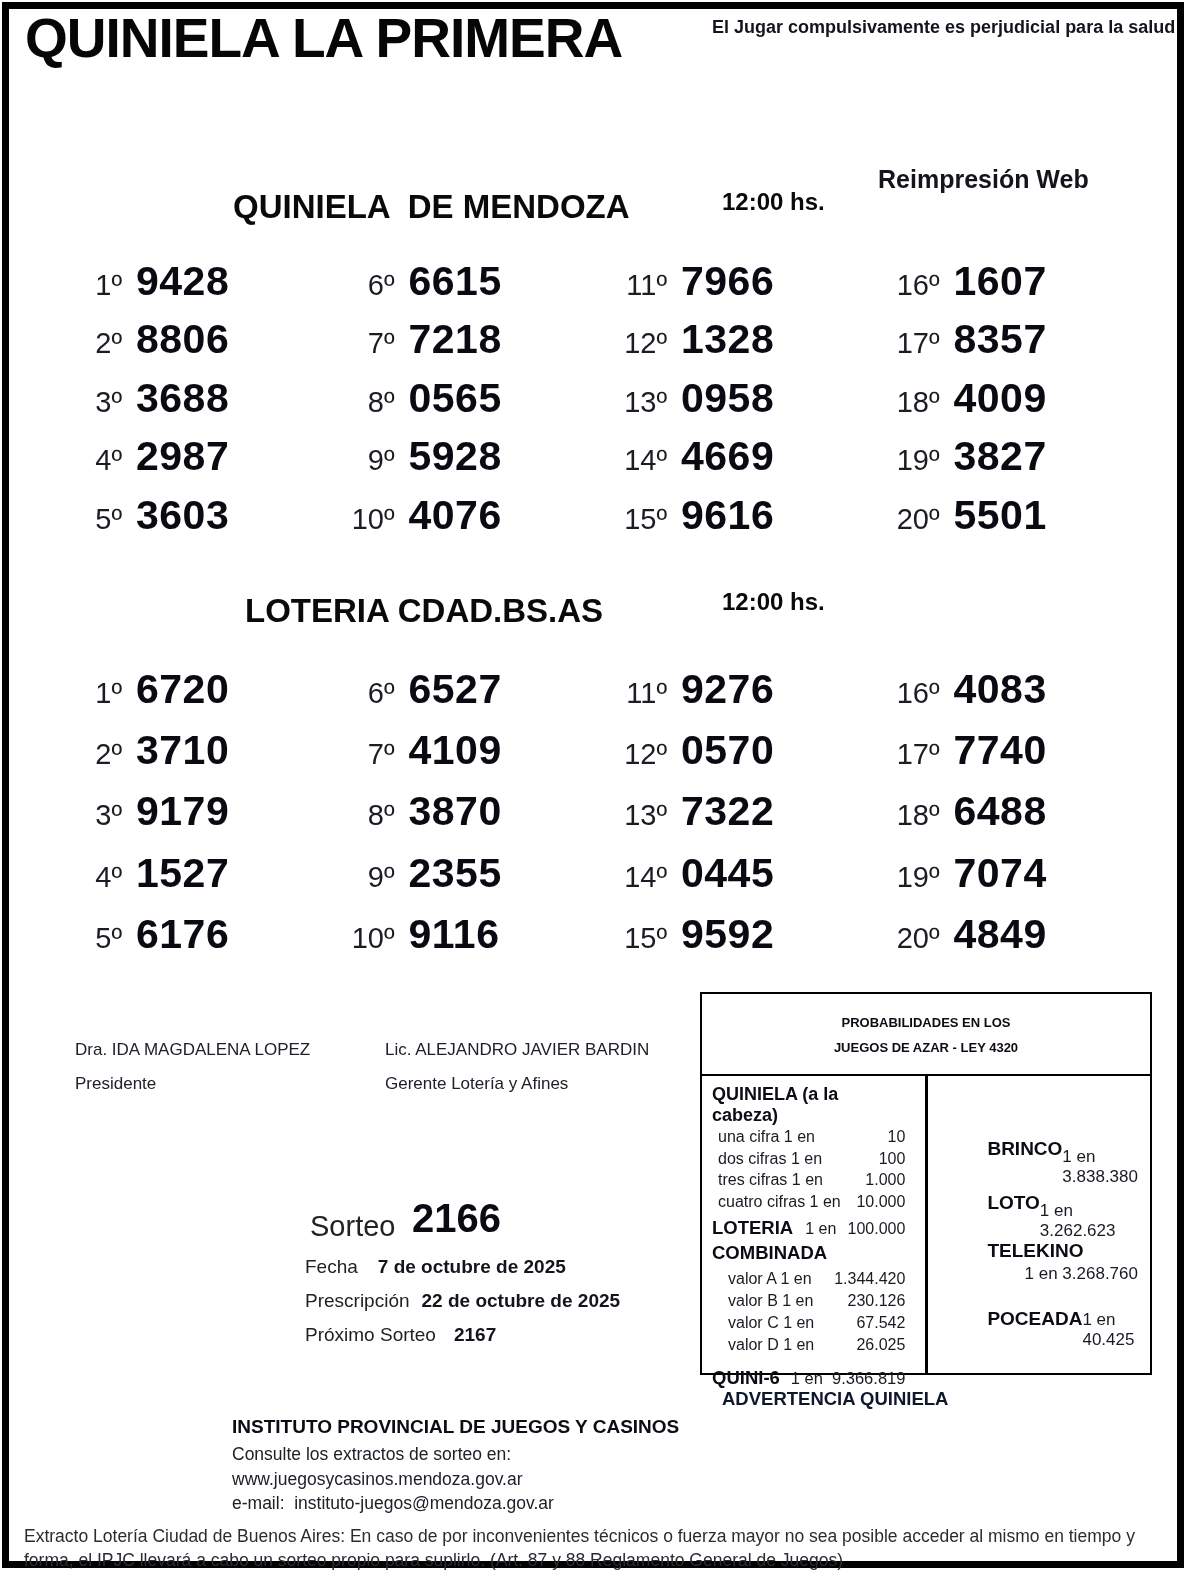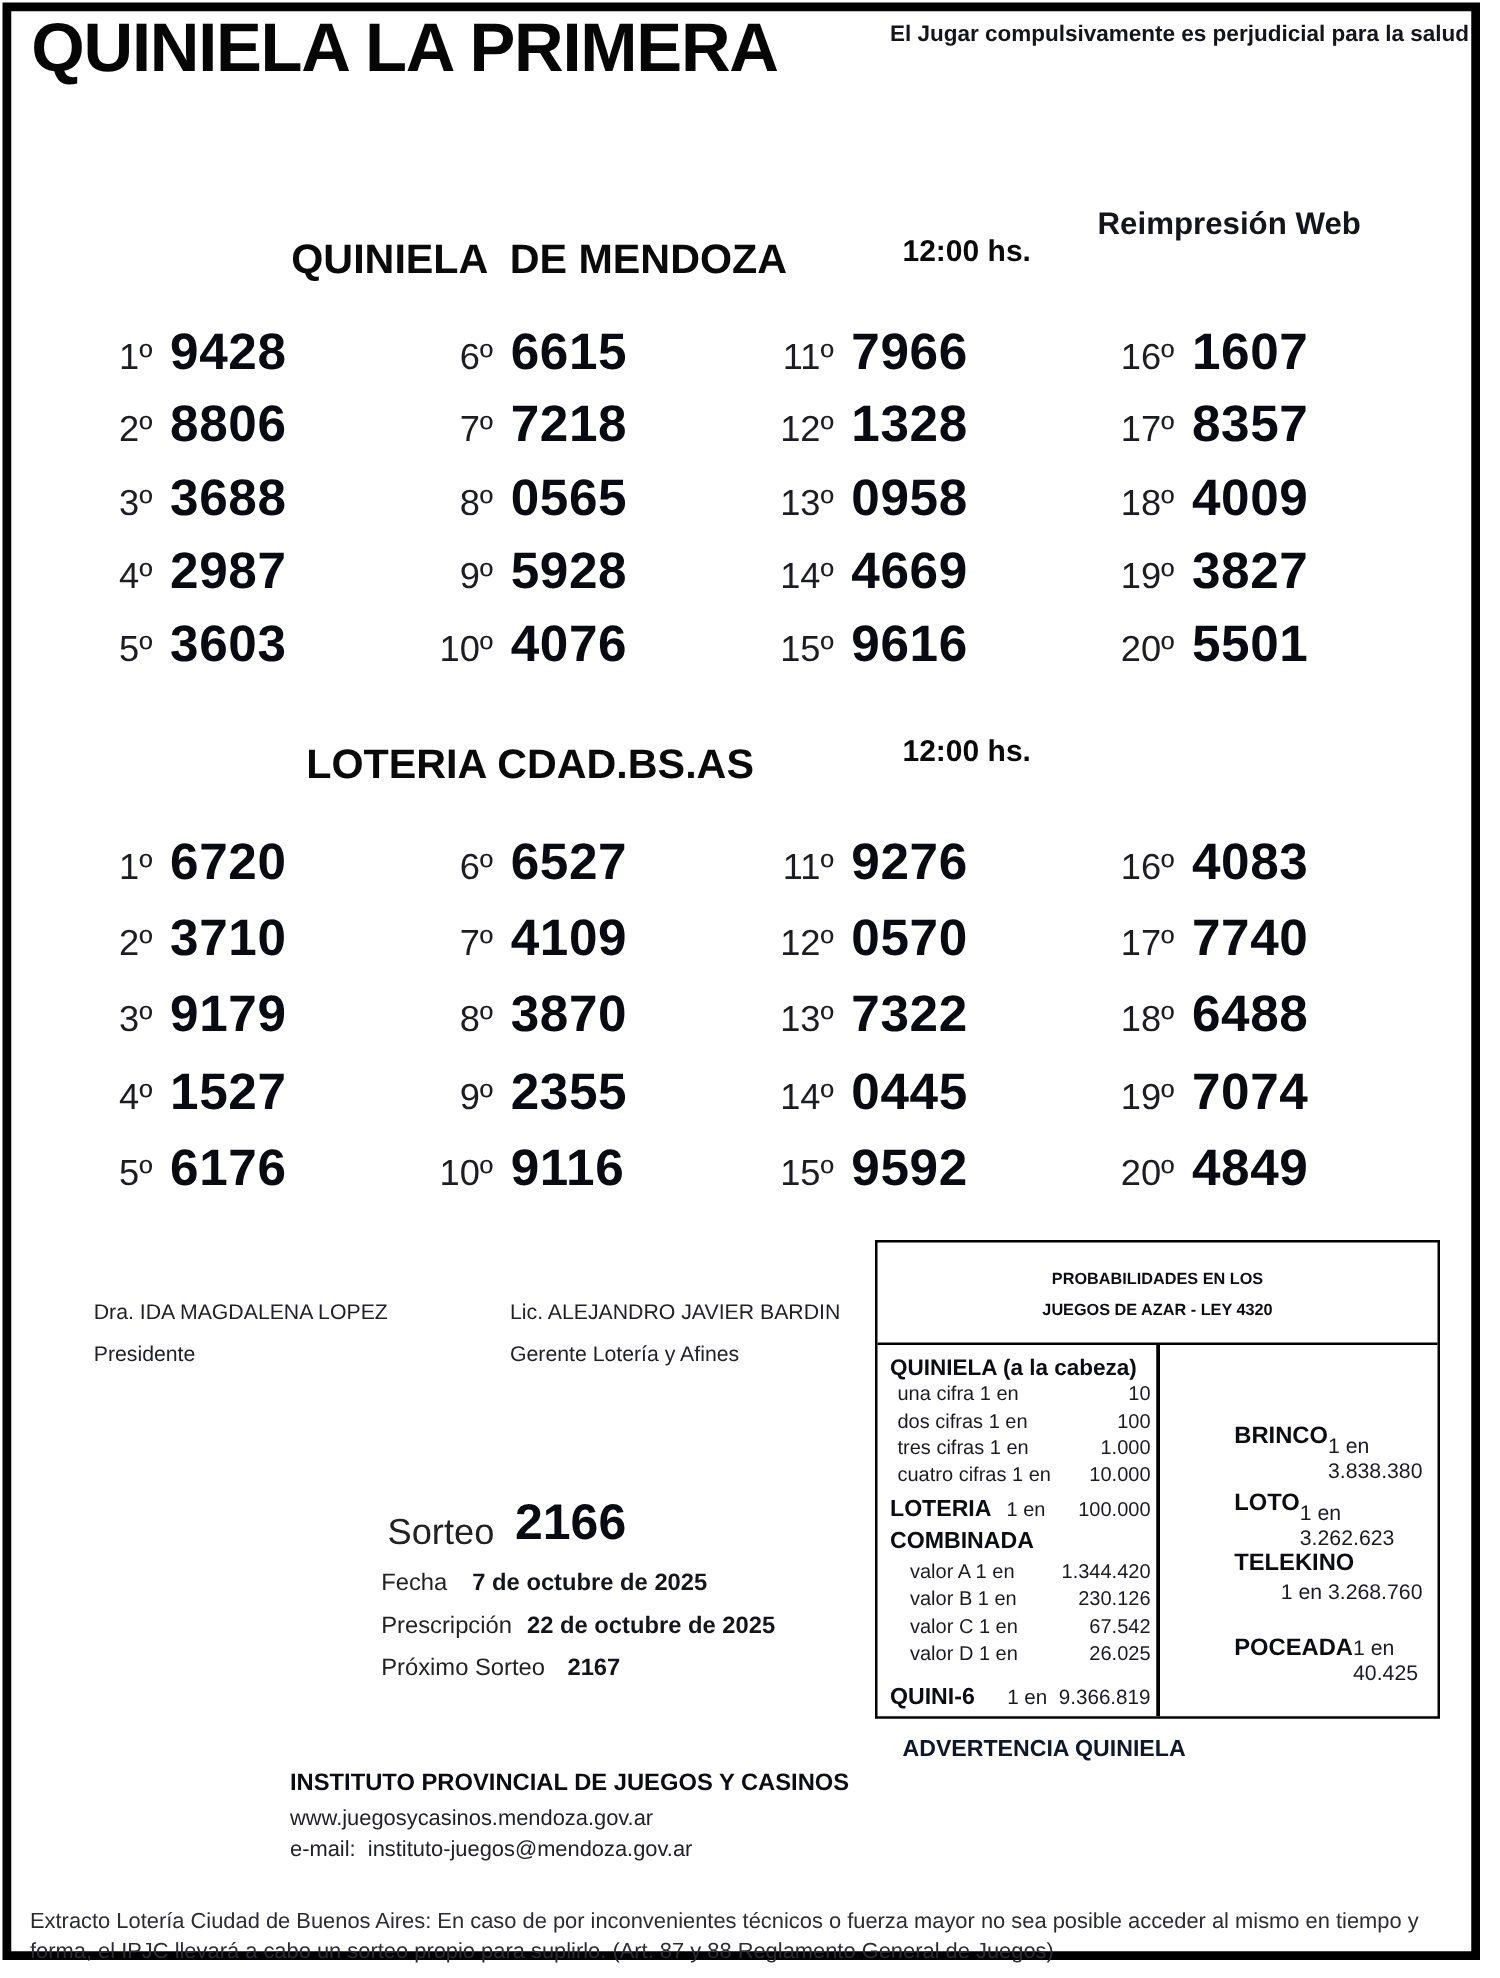--- a/index.html
+++ b/index.html
@@ -27,29 +27,29 @@
   .grid1{top:258px;height:292px;}
   .grid2{top:666px;height:306px;}
   .res{display:flex;align-items:baseline;}
   .ord{width:62px;text-align:right;font-size:29px;color:#1c1c24;flex:none;}
   .num{margin-left:14px;font-size:41px;font-weight:bold;color:#0a0a12;letter-spacing:0.5px;}
 
   .sig{font-size:17px;color:#20202a;}
   .sig-name{font-weight:normal;}
   .sig-role{margin-top:14px;}
   .sig1{left:75px;top:1040px;}
-  .sig2{left:408px;top:1040px;}
+  .sig2{left:385px;top:1040px;}
 
   .prob{left:700px;top:992px;width:452px;height:383px;border:2px solid #000;box-sizing:border-box;}
   .prob-head{height:82px;border-bottom:2px solid #000;text-align:center;
              font-weight:bold;font-size:13px;line-height:25px;padding-top:16px;
              box-sizing:border-box;color:#0c0c14;}
   .prob-body{display:flex;height:297px;}
   .prob-left{width:240px;border-right:3px solid #000;box-sizing:border-box;
-             padding:8px 5px 0 10px;}
+             padding:8px 20px 0 10px;}
   .prob-right{flex:1;box-sizing:border-box;padding:0 12px 0 14px;margin-left:45px;}
   .phead{font-weight:bold;font-size:18px;color:#0c0c14;}
   .prow{display:flex;font-size:16px;line-height:21.5px;padding-left:6px;color:#1a1a24;}
   .prow .v{margin-left:auto;}
   .ploteria{display:flex;align-items:baseline;margin-top:5px;font-size:16px;color:#1a1a24;}
   .ploteria .lbl{font-weight:bold;font-size:18.5px;color:#0c0c14;}
   .ploteria .mid{margin-left:12px;}
   .ploteria .v{margin-left:auto;}
   .pcombinada{font-weight:bold;font-size:18.5px;margin-top:3px;color:#0c0c14;}
   .pvalores{margin-top:4px;}
@@ -419,20 +419,21 @@
     <span>Próximo Sorteo</span>
     <span class="sv">2167</span>
   </div>
 
   <div class="abs adv">
     <div class="adv-title">ADVERTENCIA QUINIELA</div>
   </div>
 
   <div class="abs inst">
     <div class="inst-name">INSTITUTO PROVINCIAL DE JUEGOS Y CASINOS</div>
+    <div class="inst-line">Consulte los extractos de sorteo en:</div>
     <div class="inst-line">www.juegosycasinos.mendoza.gov.ar</div>
     <div class="inst-line pre">e-mail:  instituto-juegos@mendoza.gov.ar</div>
   </div>
 
   <div class="abs foot">
     <div>Extracto Lotería Ciudad de Buenos Aires: En caso de por inconvenientes técnicos o fuerza mayor no sea posible acceder al mismo en tiempo y</div>
     <div>forma, el IPJC llevará a cabo un sorteo propio para suplirlo. (Art. 87 y 88 Reglamento General de Juegos)</div>
   </div>
 </div>
 

